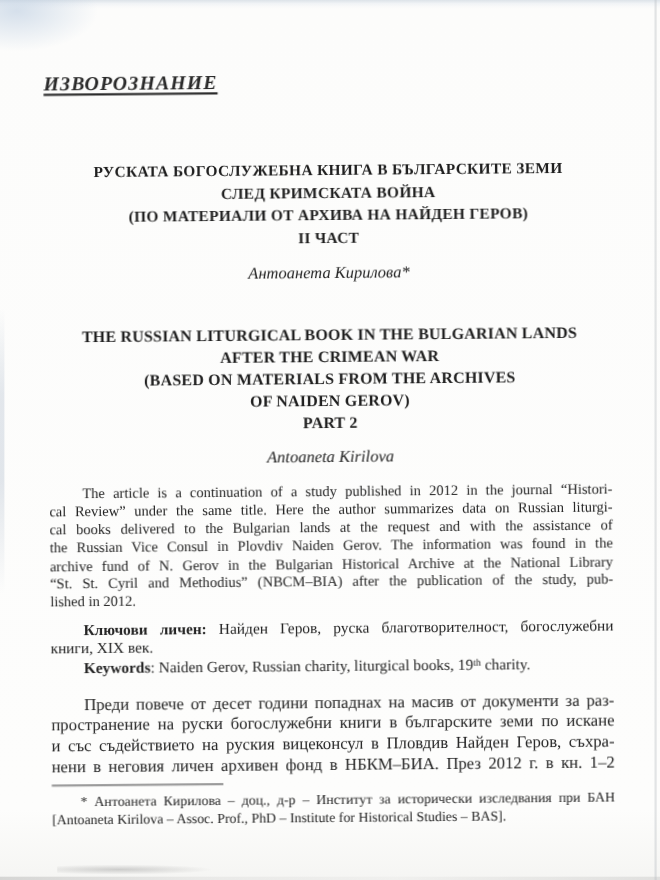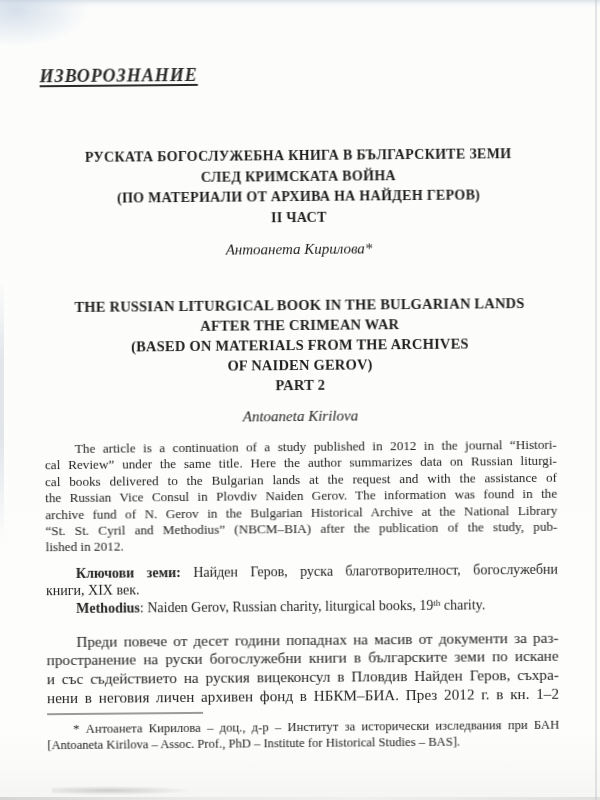--- a/index.html
+++ b/index.html
@@ -181,23 +181,23 @@
         <div class="line">The article is a continuation of a study published in 2012 in the journal “Histori-</div>
         <div class="line">cal Review” under the same title. Here the author summarizes data on Russian liturgi-</div>
         <div class="line">cal books delivered to the Bulgarian lands at the request and with the assistance of</div>
         <div class="line">the Russian Vice Consul in Plovdiv Naiden Gerov. The information was found in the</div>
         <div class="line">archive fund of N. Gerov in the Bulgarian Historical Archive at the National Library</div>
         <div class="line">“St. St. Cyril and Methodius” (NBCM–BIA) after the publication of the study, pub-</div>
         <div class="line">lished in 2012.</div>
       </div>
 
     <div class="kw-block">
-      <p class="kw-line"><b>Ключови земи:</b><span> Найден Геров, руска благотворителност, богослужебни</span></p>
+      <p class="kw-line"><b>Ключови личен:</b><span> Найден Геров, руска благотворителност, богослужебни</span></p>
       <p class="kw-cont">книги, XIX век.</p>
-      <p class="kw-en"><b>Methodius</b><span>: Naiden Gerov, Russian charity, liturgical books, 19</span><sup>th</sup><span> charity.</span></p>
+      <p class="kw-en"><b>Keywords</b><span>: Naiden Gerov, Russian charity, liturgical books, 19</span><sup>th</sup><span> charity.</span></p>
     </div>
 
     <div class="bodypara">
         <div class="line">Преди повече от десет години попаднах на масив от документи за раз-</div>
         <div class="line">пространение на руски богослужебни книги в българските земи по искане</div>
         <div class="line">и със съдействието на руския вицеконсул в Пловдив Найден Геров, съхра-</div>
         <div class="line">нени в неговия личен архивен фонд в НБКМ–БИА. През 2012 г. в кн. 1–2</div>
       </div>
 
     <div class="rule"></div>

